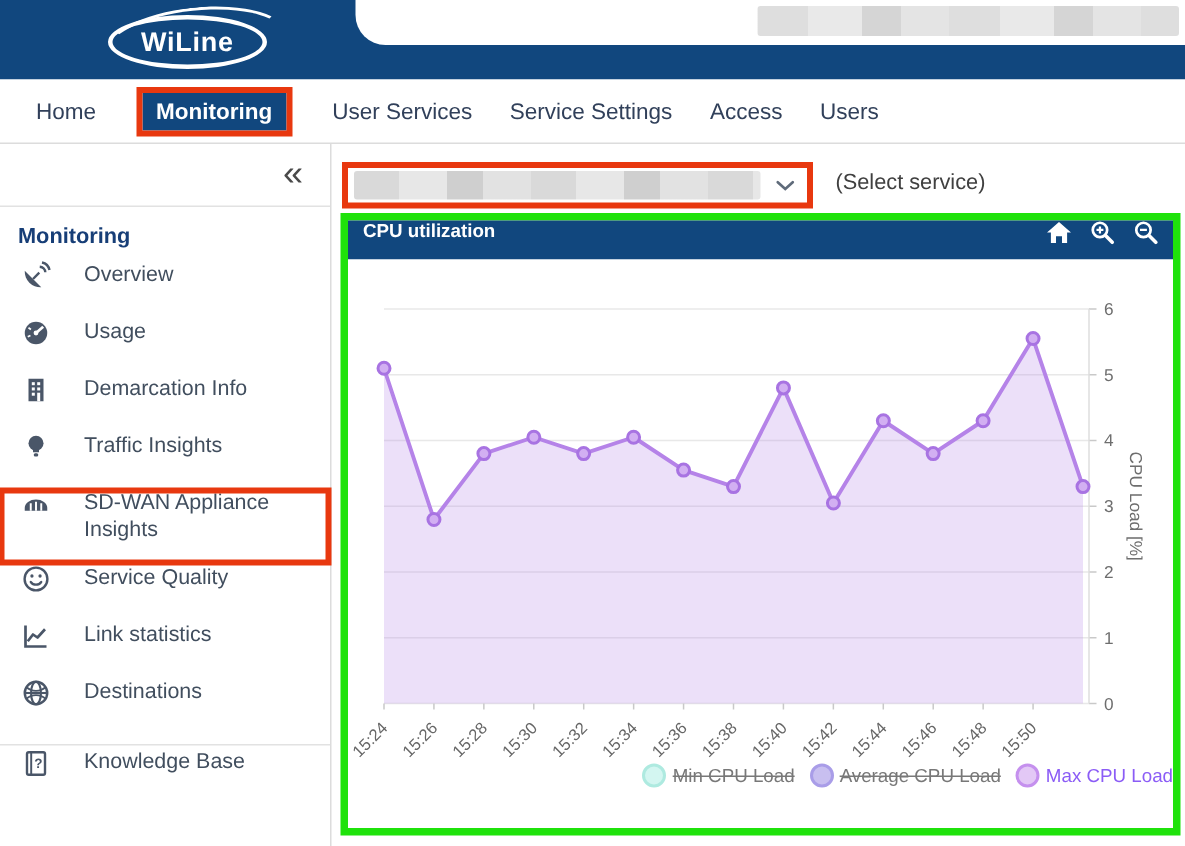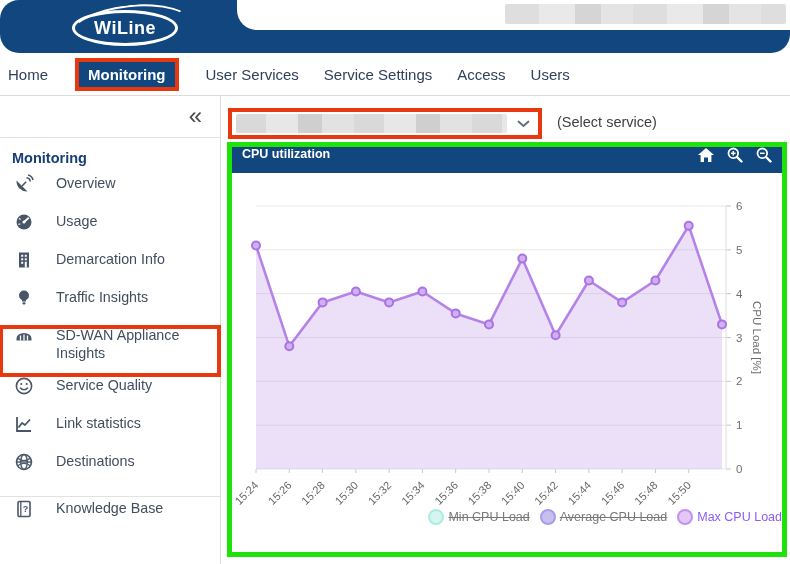--- a/index.html
+++ b/index.html
@@ -1,35 +1,35 @@
 <!DOCTYPE html>
 <html><head>
 <meta charset="utf-8">
 <style>
   * { margin:0; padding:0; box-sizing:border-box; }
   html,body { width:790px; height:564px; overflow:hidden; }
   body { font-family:"Liberation Sans", sans-serif; background:#fff; position:relative; }
 
   
-  .top-header { position:absolute; left:0; top:0; width:790px; height:53px; background:#11477e;border-radius:19px; }
+  .top-header { position:absolute; left:0; top:0; width:790px; height:53px; background:#11477e; }
   .logo { position:absolute; left:72px; top:10px; width:106px; height:36px;
           border:3px solid #fff; border-radius:50%; display:flex; align-items:center;
           justify-content:center; color:#fff; font-weight:bold; font-size:18px;
           letter-spacing:0.5px; }
   .logo::before { content:""; position:absolute; left:-7px; top:-8px; width:122px; height:48px;
           border:2px solid transparent; border-top-color:#fff; border-radius:50%;
           transform:rotate(-6deg); }
   .top-pill { position:absolute; left:237px; top:0; width:553px; height:30px; background:#fff;
           border-bottom-left-radius:20px; }
   .redacted-bar { position:absolute; left:268px; top:4px; width:281px; height:20px; border-radius:2px;
           background:repeating-linear-gradient(90deg,#dedede 0 34px,#e9e9e9 34px 70px,#d5d5d5 70px 96px,#e4e4e4 96px 128px); }
 
   
   .nav-bar { position:absolute; left:0; top:53px; width:790px; height:43px; background:#fff;
-          border-bottom:1px solid #dcdcdc; display:flex; align-items:center; padding-left:8px; gap:25px; }
+          border-bottom:1px solid #dcdcdc; display:flex; align-items:center; padding-left:24px; gap:25px; }
   .nav-item { font-size:15px; color:#31405a; font-weight:500; cursor:pointer; white-space:nowrap; }
   .nav-item.selected { background:#11477e; color:#fff; font-weight:bold; padding:4px 9px;
           outline:4px solid #e8380f; outline-offset:0px; margin:0 6px; }
 
   
   .sidebar { position:absolute; left:0; top:96px; width:221px; bottom:0; background:#fff;
           border-right:1px solid #dcdcdc; }
   .collapse-btn { position:absolute; right:18px; top:6px; font-size:24px; color:#4a4a4a; cursor:pointer; }
   .sidebar-head { position:absolute; left:0; top:0; width:100%; height:42px; border-bottom:1px solid #e2e2e2; }
   .section-title { position:absolute; left:12px; top:54px; font-size:14.5px; font-weight:bold; color:#173e77; }

